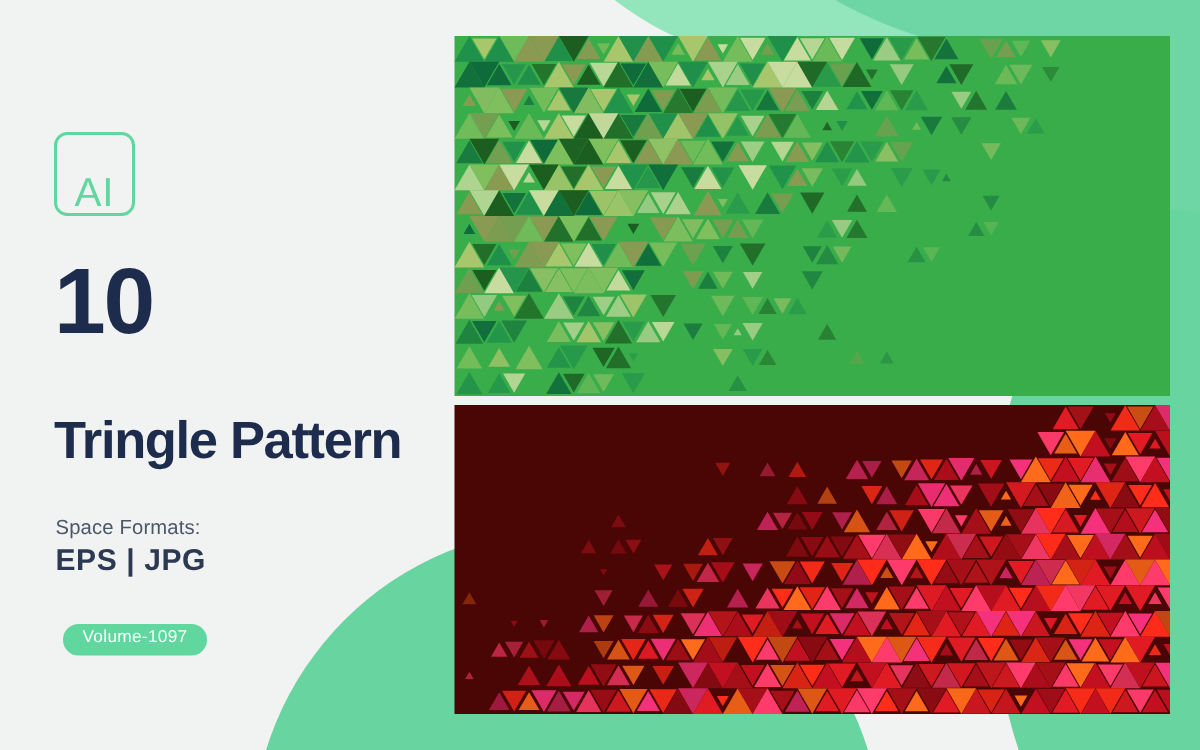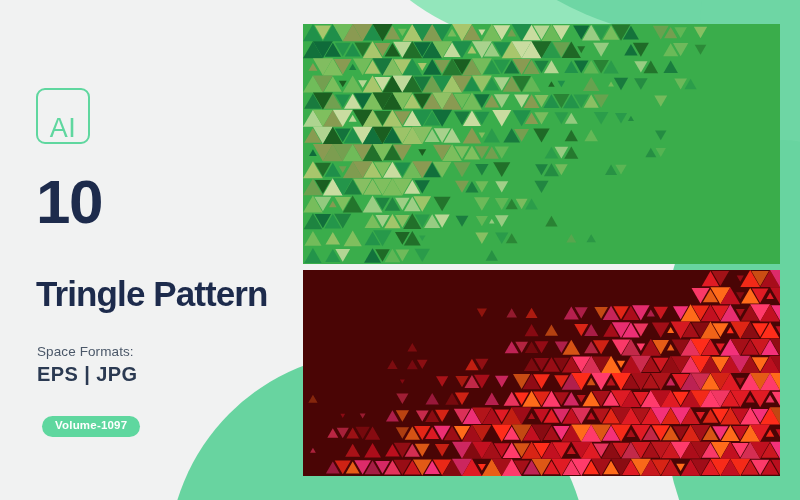--- a/index.html
+++ b/index.html
@@ -125,21 +125,21 @@
   }
 
   #volume-badge {
     position: absolute;
     left: 6px; top: 416px;
     background: #5fd79f;
     color: #ffffff;
     border-radius: 11px;
     padding: 4px 13px 5px 13px;
     font-size: 11.5px;
-    font-weight: bold;
+    font-weight: normal;
     letter-spacing: 0.2px;
     line-height: 1;
   }
 
   
   .panel {
     position: absolute;
     overflow: hidden;
     z-index: 5;
   }

